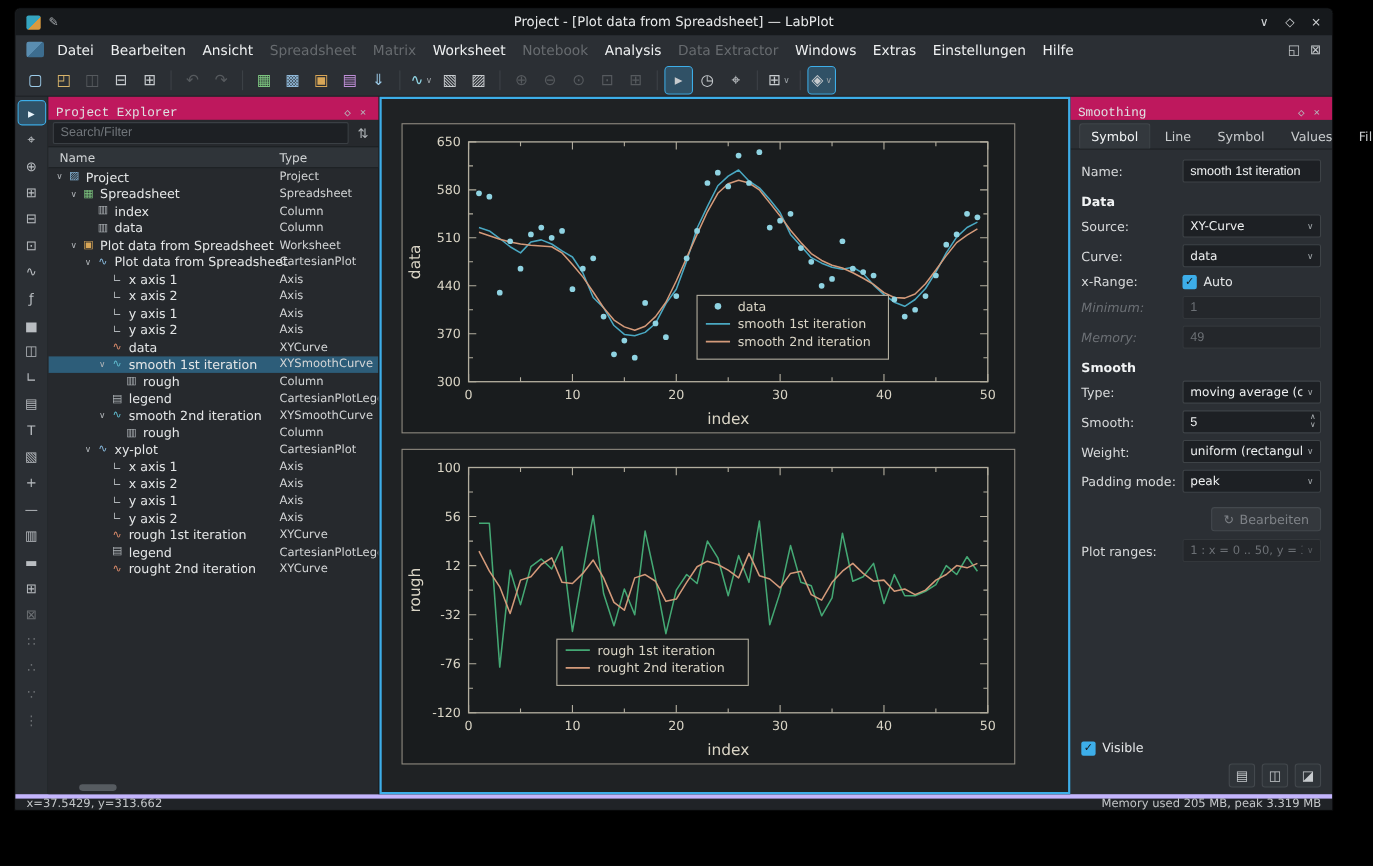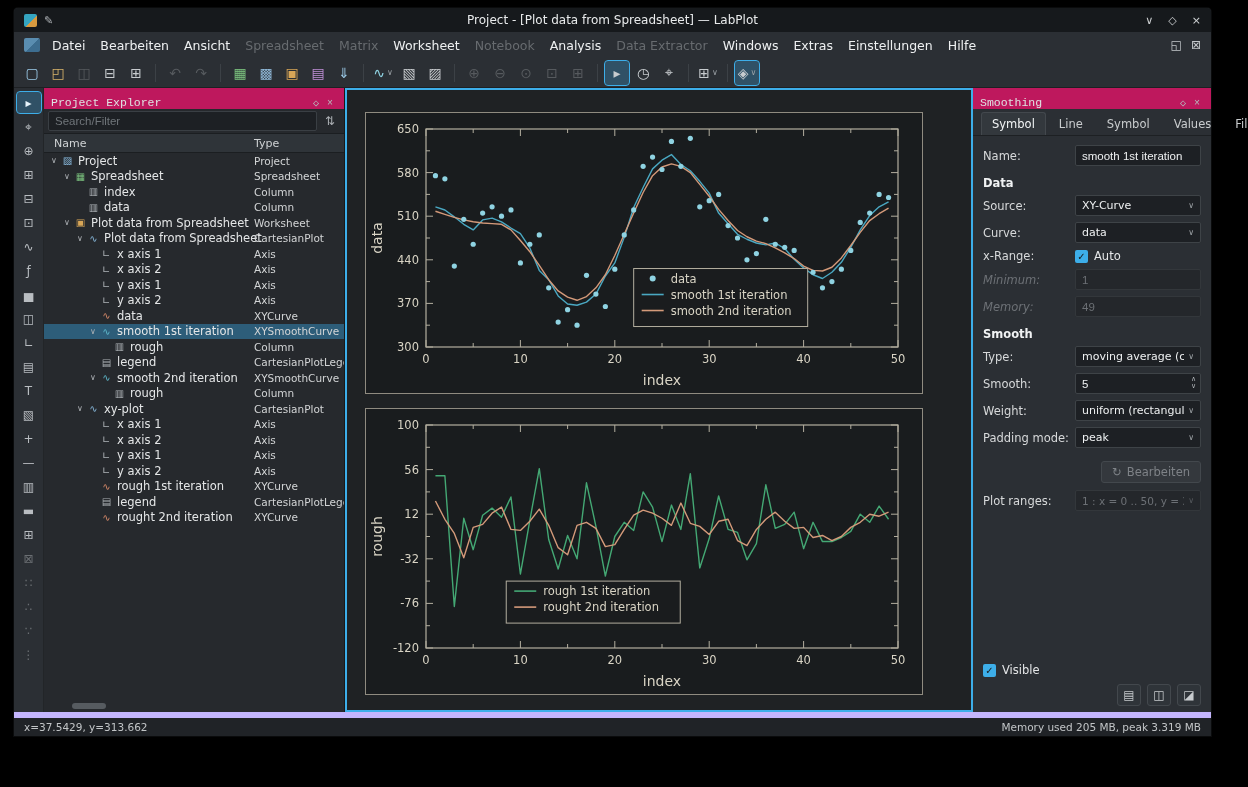--- a/index.html
+++ b/index.html
@@ -75,21 +75,21 @@
 .cbox{width:13px;height:13px;border-radius:2px;background:#3daee9;color:#16191c;font-size:10px;line-height:13px;text-align:center;font-weight:bold;flex:none;}
 .spin .tinput{padding-right:16px;}
 .arrows{position:absolute;right:5px;top:3px;display:flex;flex-direction:column;line-height:7px;font-size:7px;color:#aeb2b6;}
 .results-row{display:flex;padding:3px 10px;flex:none;}
 .results-box{flex:1;height:96px;background:#26292d;border:1px solid #3e4347;border-radius:2px;padding:4px 7px;font-size:11.5px;color:#dcdedf;white-space:pre-line;line-height:1.35;}
 .btnrow{display:flex;justify-content:flex-end;padding:4px 10px;flex:none;}
 .btn{height:22px;display:inline-flex;align-items:center;gap:5px;padding:0 10px;background:#34383d;border:1px solid #43484d;border-radius:3px;color:#7e8287;font-size:11.5px;}
 .spacer{flex:1;}
 .dock-footer{display:flex;justify-content:flex-end;gap:6px;padding:4px 10px 6px;flex:none;}
 .fbtn{width:24px;height:22px;border:1px solid #43484d;background:#2f3439;border-radius:3px;color:#c7cbce;display:flex;align-items:center;justify-content:center;font-size:12px;}
-.statusbar{height:24px;background:#202327;display:flex;justify-content:space-between;align-items:center;padding:0 10px;font-size:10.5px;color:#c2c5c7;border-top:6px solid #c4b5fd;flex:none;}
+.statusbar{height:14px;background:#202327;display:flex;justify-content:space-between;align-items:center;padding:0 10px;font-size:10.5px;color:#c2c5c7;border-top:4px solid #c4b5fd;flex:none;}
 </style>
 </head>
 <body>
 
 <div class="window">
 
   <div class="titlebar">
     <div class="tb-left">
       <span class="app-icon"></span>
       <span class="pin-icon">✎</span>

